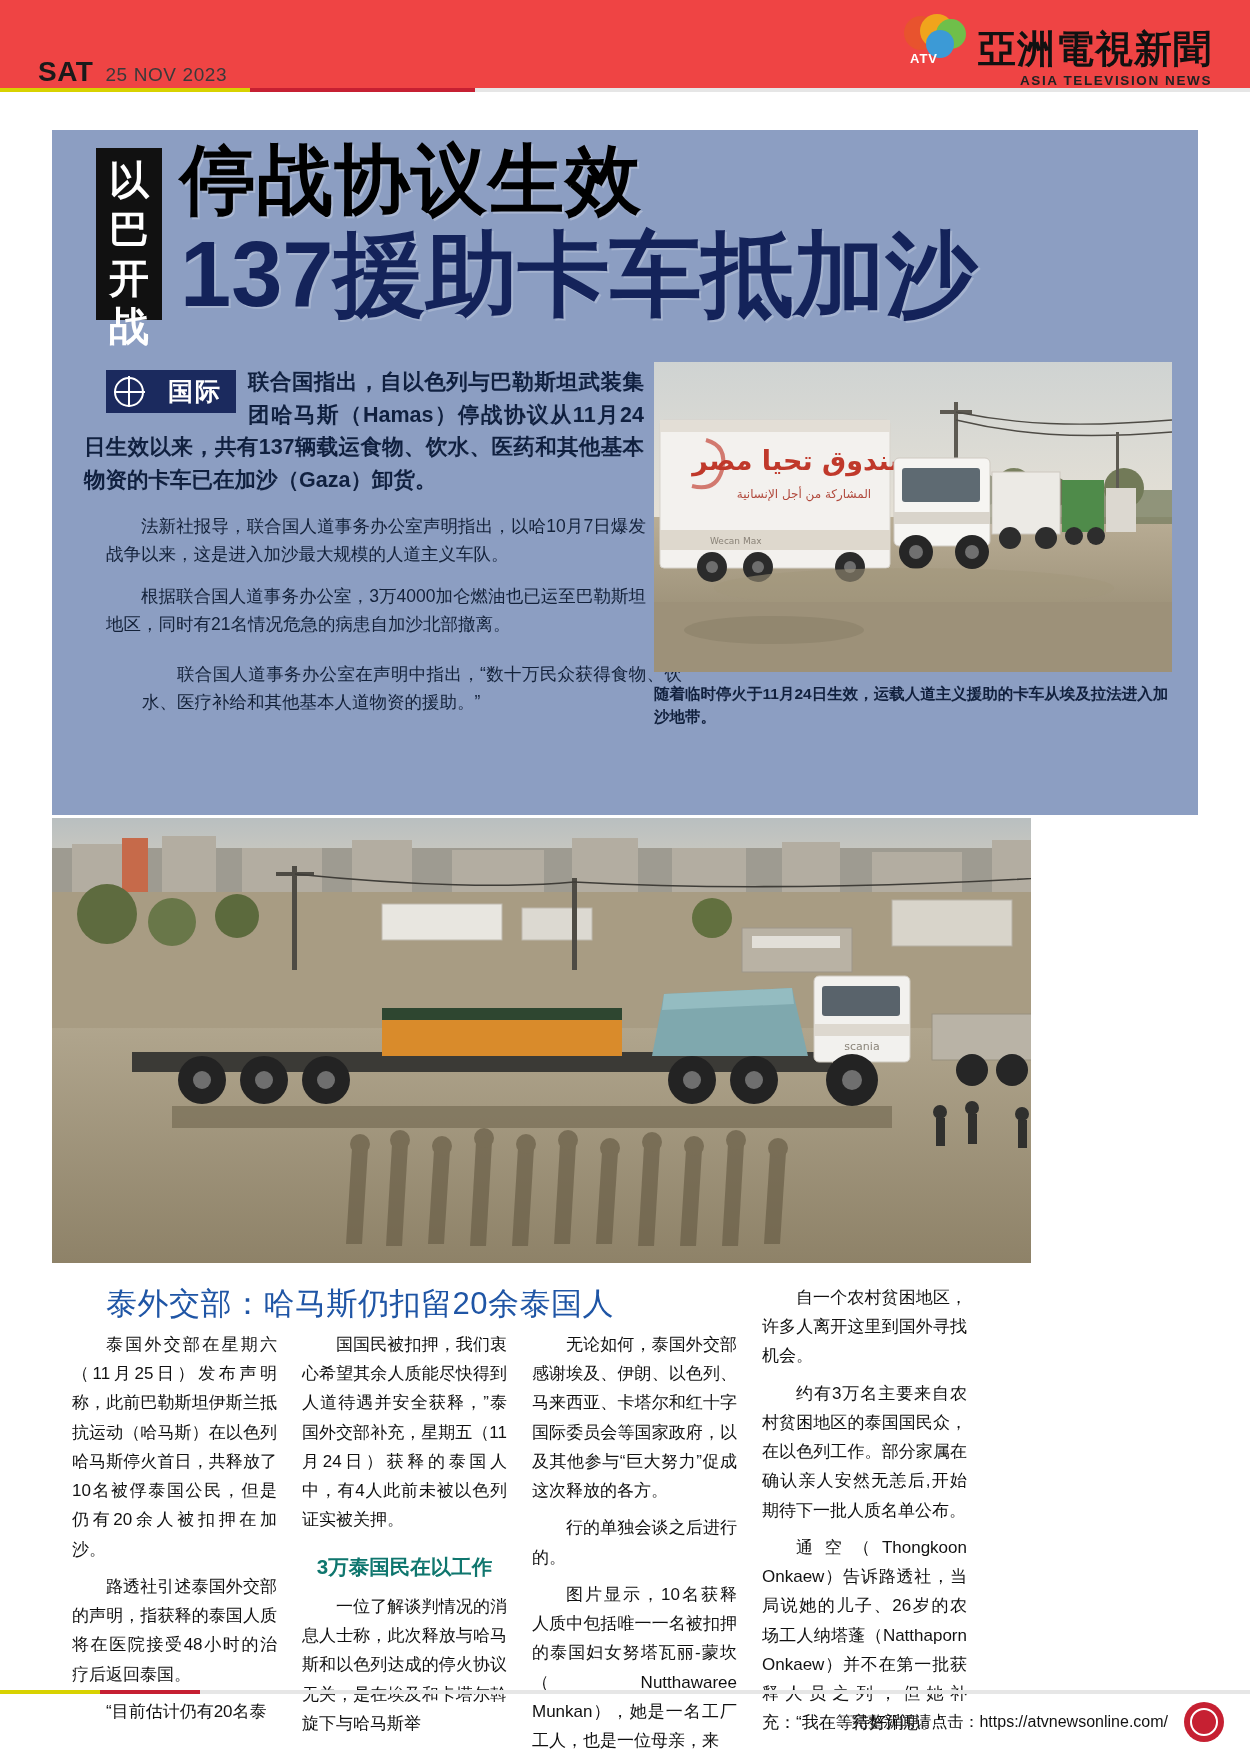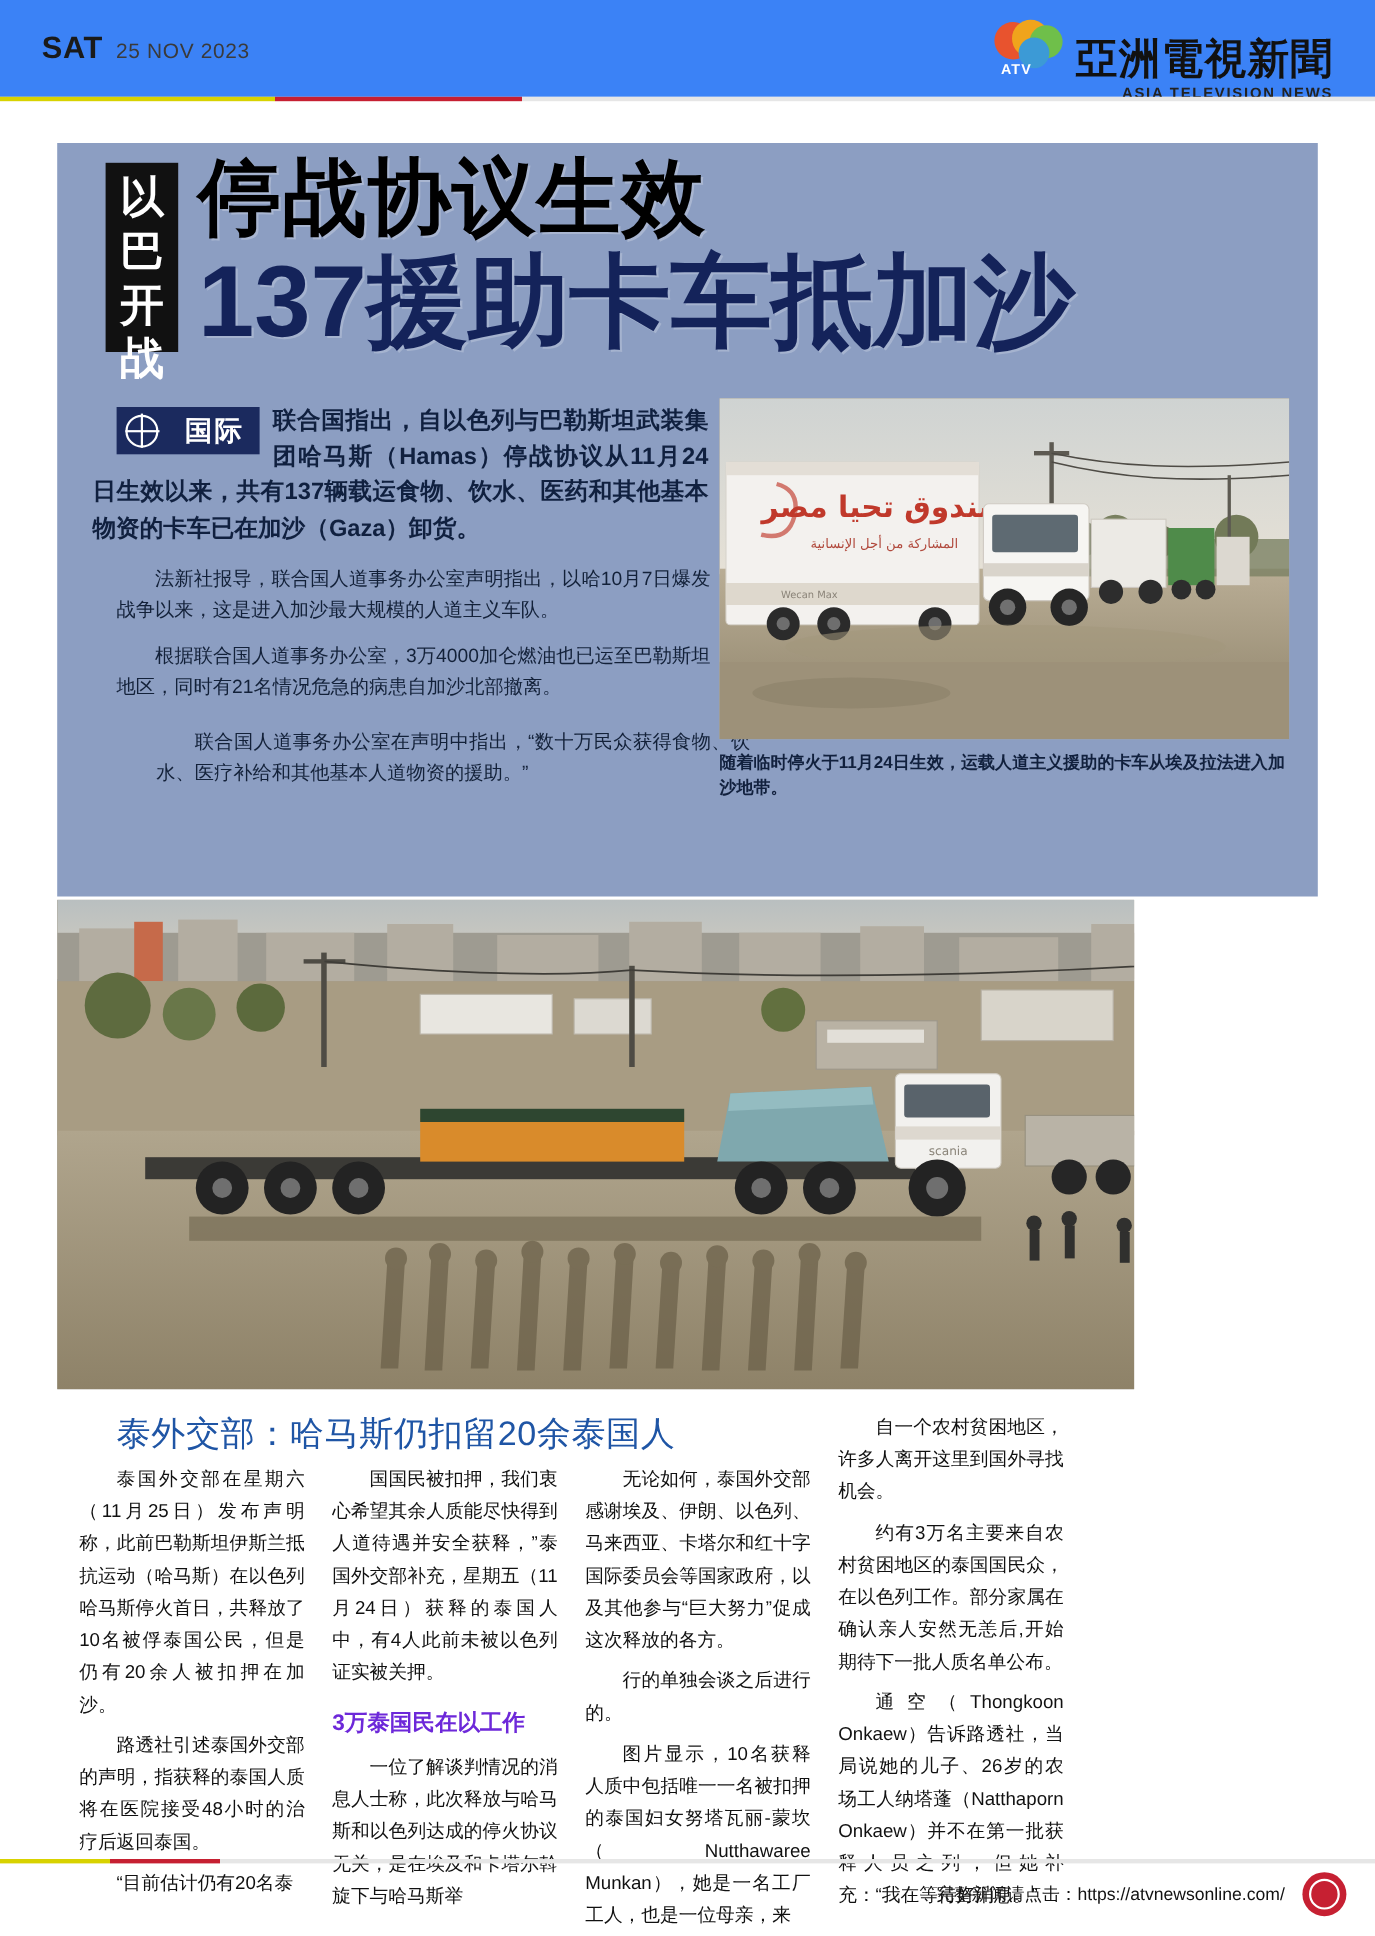--- a/index.html
+++ b/index.html
@@ -12,23 +12,23 @@
     position: relative;
     overflow: hidden;
   }
 
   
   .masthead {
     position: absolute;
     top: 0; left: 0;
     width: 1250px;
     height: 88px;
-    background: #3b82f6;
+    background: #ef4444;
     display: flex;
-    align-items: center;
+    align-items: flex-end;
     padding: 0 38px;
   }
   .date-block {
     display: flex;
     align-items: baseline;
     gap: 12px;
   }
   .day-label {
     font-size: 28px;
     font-weight: bold;
@@ -232,21 +232,22 @@
     text-align: justify;
   }
   .col p { margin: 0 0 8px 0; text-indent: 2em; }
   .col-1 { top: 1330px; left: 72px;  width: 205px; }
   .col-2 { top: 1330px; left: 302px; width: 205px; }
   .col-3 { top: 1330px; left: 532px; width: 205px; }
   .col-4 { top: 1283px; left: 762px; width: 205px; }
   .mini-head {
     font-size: 20.5px;
     font-weight: bold;
-    color: #6d28d9;
+    color: #0f766e;
+    text-align: center;
     text-indent: 0;
     margin: 14px 0 8px 0;
   }
 
   
   .footer-rule {
     position: absolute;
     bottom: 66px; left: 0;
     width: 1250px; height: 4px;
     background: linear-gradient(to right, #d8d200 0%, #d8d200 8%, #c62032 8%, #c62032 16%, #e6e6e6 16%, #e6e6e6 100%);

